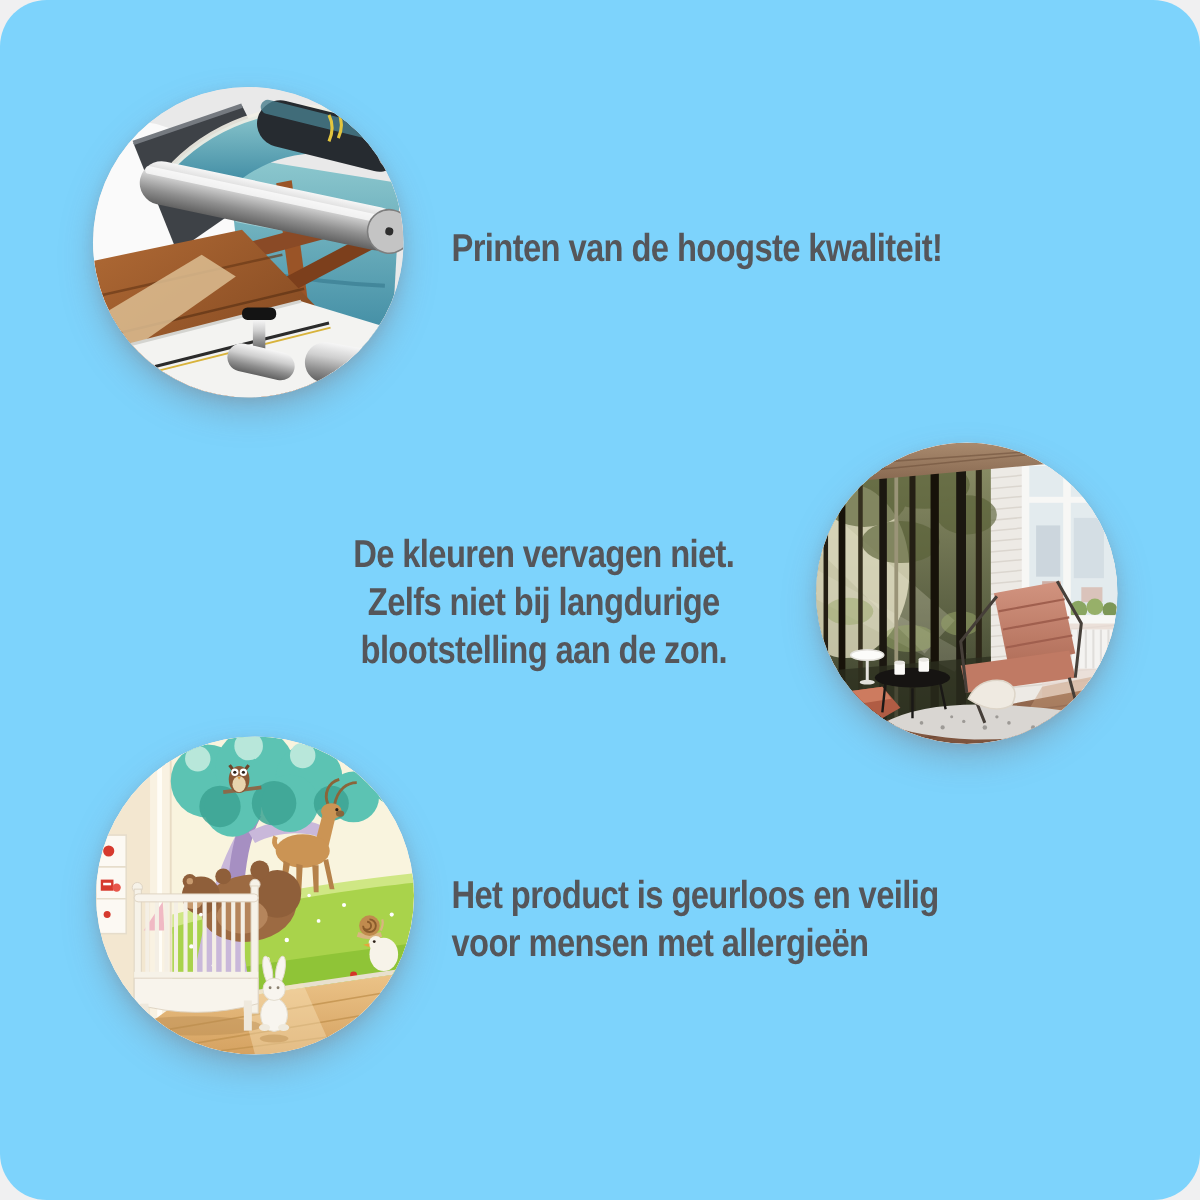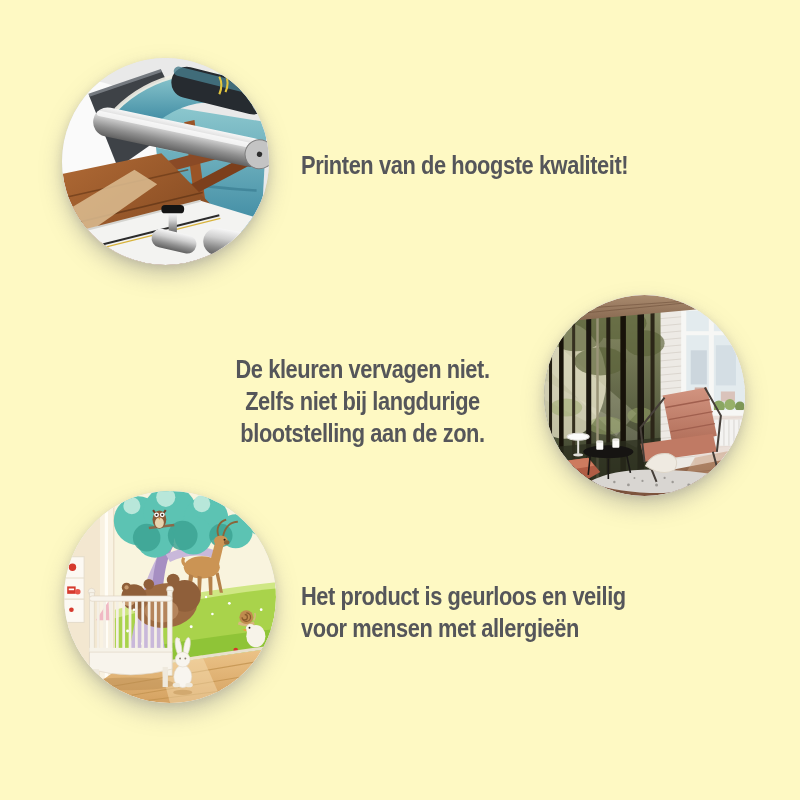--- a/index.html
+++ b/index.html
@@ -1,19 +1,20 @@
 <!DOCTYPE html>
 <html><head>
 <meta charset="utf-8">
 <style>
   html,body{margin:0;padding:0;background:#f0f0f1;}
   .canvas{
     position:relative;width:800px;height:800px;overflow:hidden;
-    background:#fef9c3;
+    background:#7dd3fc;
     font-family:"Liberation Sans", sans-serif;
+    border-radius:31px;
   }
   .photo{
     position:absolute;border-radius:50%;overflow:hidden;
     box-shadow:0 10px 22px rgba(120,122,128,.38), 0 3px 8px rgba(120,122,128,.20);
     background:#e9e9e9;
   }
   .photo svg{display:block;width:100%;height:100%;}
   #photo-print{left:62px;top:58px;width:207px;height:207px;}
   #photo-interior{left:544px;top:295px;width:201px;height:201px;}
   #photo-nursery{left:64px;top:491px;width:212px;height:212px;}

